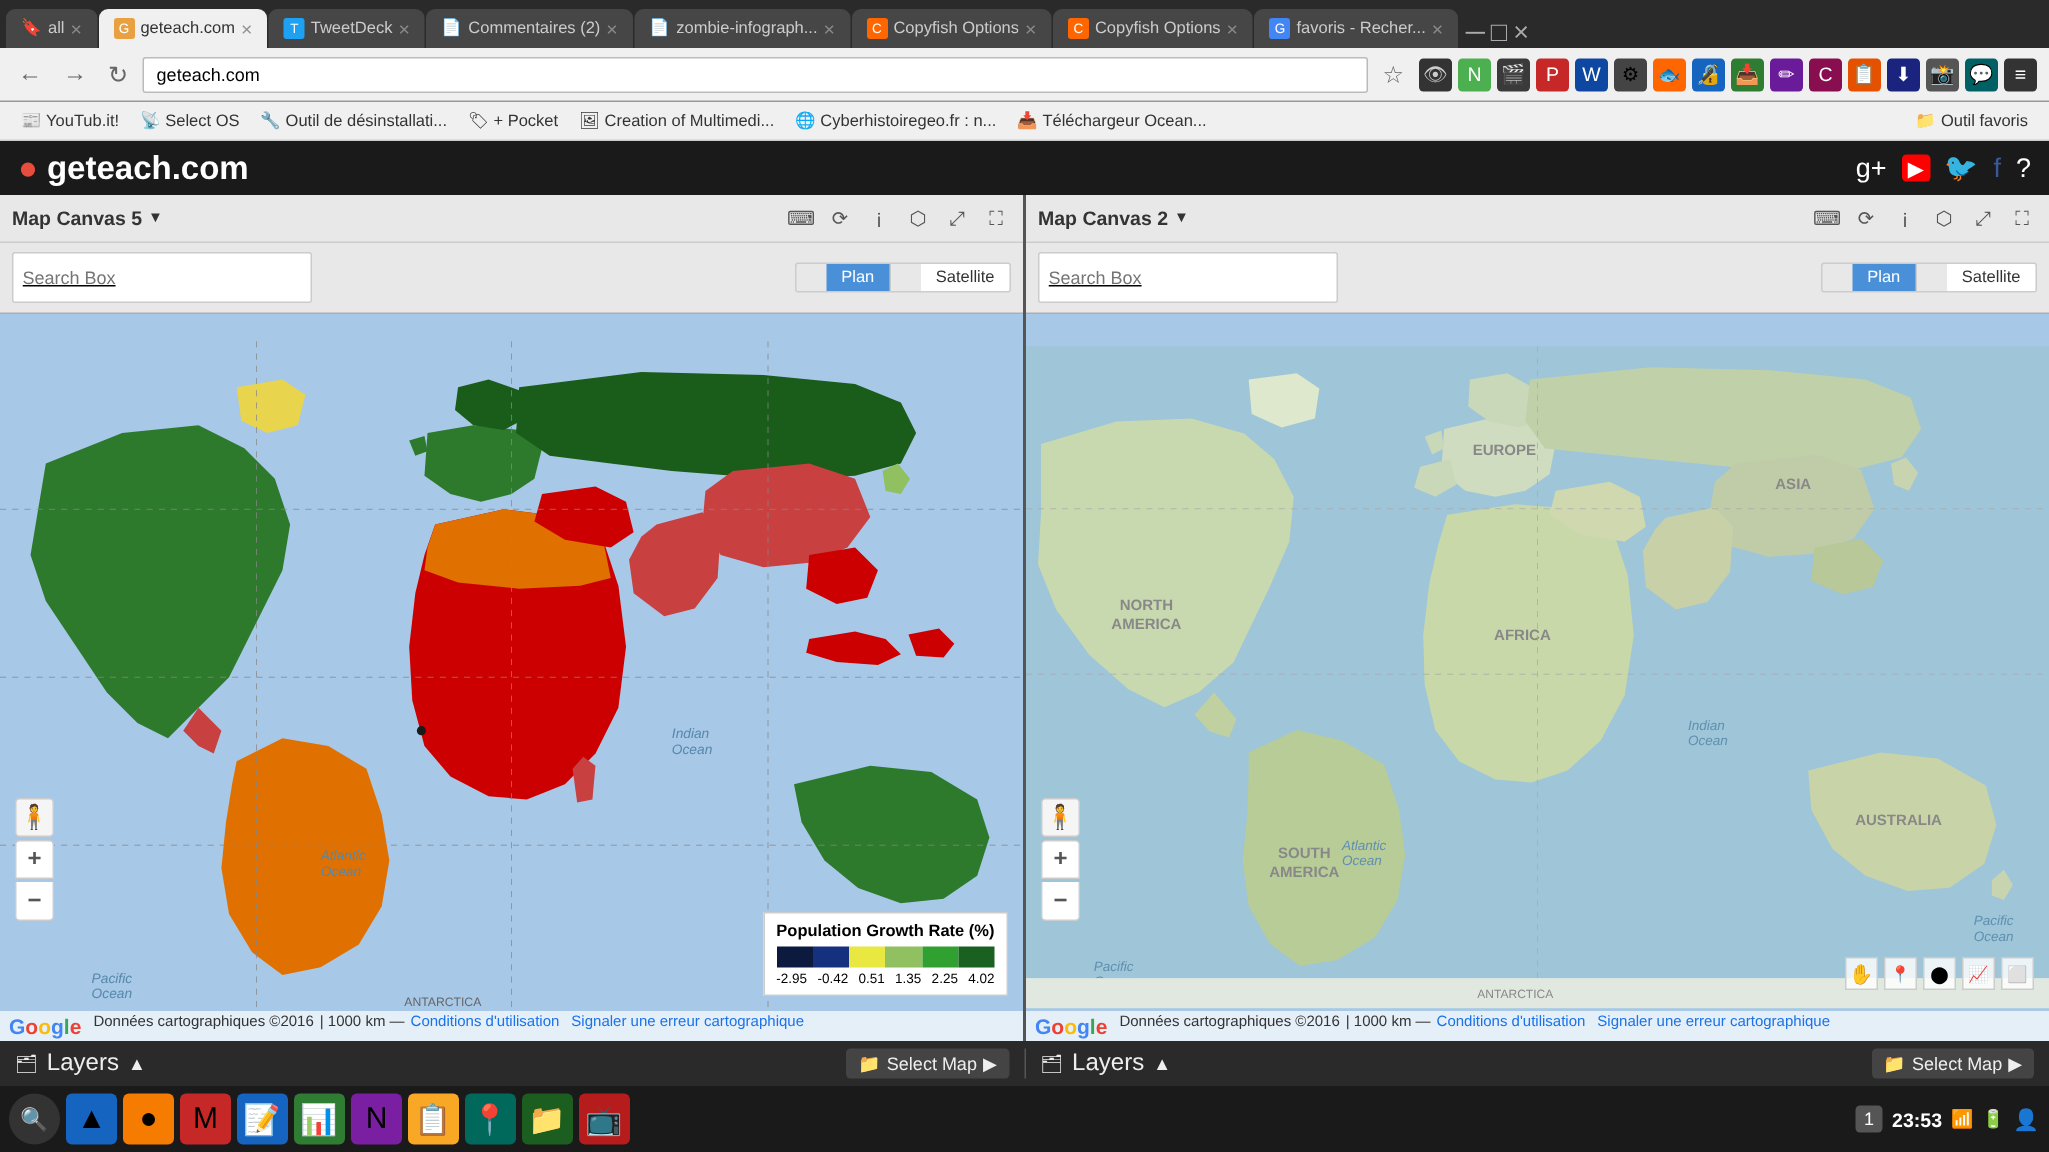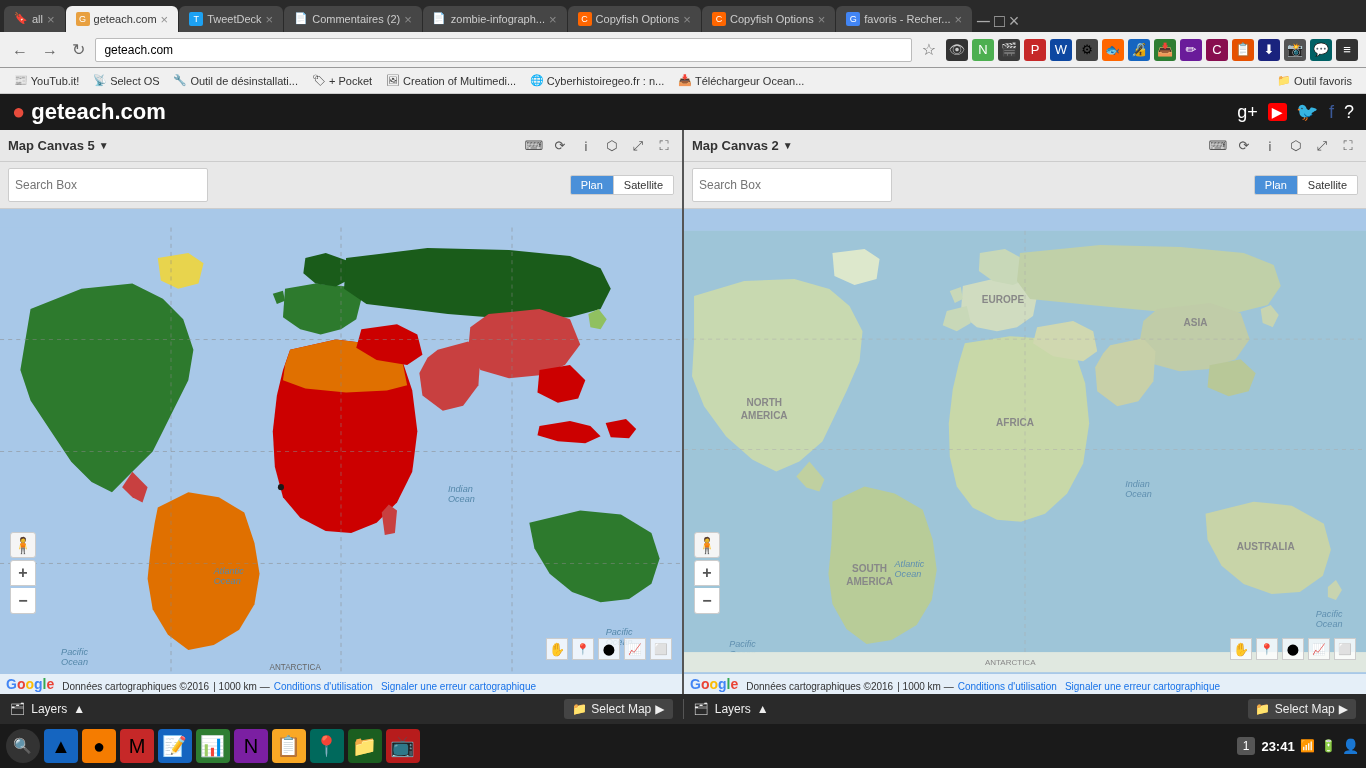--- a/index.html
+++ b/index.html
@@ -44,56 +44,56 @@
     
     
     .map-toolbar { background: #e8e8e8; border-bottom: 1px solid #ccc; height: 32px; display: flex; align-items: center; padding: 0 8px; gap: 4px; }
     .map-title { font-size: 13px; font-weight: bold; color: #333; display: flex; align-items: center; gap: 4px; }
     .map-title-arrow { font-size: 10px; }
     .toolbar-icons { margin-left: auto; display: flex; gap: 6px; align-items: center; }
     .toolbar-icon { width: 20px; height: 20px; display: flex; align-items: center; justify-content: center; cursor: pointer; color: #555; font-size: 13px; }
     
     
     .search-area { background: #e8e8e8; padding: 6px 8px; display: flex; align-items: center; gap: 8px; border-bottom: 1px solid #ccc; }
-    .search-input { flex: 1; max-width: 200px; height: 24px; border: 1px solid #ccc; border-radius: 2px; padding: 16px 6px; font-size: 12px; background: white; }
+    .search-input { flex: 1; max-width: 200px; height: 24px; border: 1px solid #ccc; border-radius: 2px; padding: 16px 6px; font-size: 12px; background: white; text-decoration: underline; }
     .map-type-btns { margin-left: auto; display: flex; border: 1px solid #ccc; border-radius: 2px; overflow: hidden; }
-    .map-type-btn { padding: 3px 10px; font-size: 11px; background: white; border: none; cursor: pointer; color: #333; }
+    .map-type-btn { padding: 3px 10px; font-size: 11px; background: white; border: none; cursor: pointer; color: #333; margin-left: 20px; }
     .map-type-btn.active { background: #4a90d9; color: white; }
     .map-type-btn:not(:last-child) { border-right: 1px solid #ccc; }
 
     
     .map-canvas { flex: 1; position: relative; overflow: hidden; }
     
     
     .map-controls { position: absolute; left: 10px; bottom: 80px; display: flex; flex-direction: column; gap: 2px; }
     .pegman-btn { width: 26px; height: 26px; background: #f5f5f5; border: 1px solid #ccc; border-radius: 3px; display: flex; align-items: center; justify-content: center; cursor: pointer; font-size: 16px; }
     .zoom-btn { width: 26px; height: 26px; background: white; border: 1px solid #ccc; display: flex; align-items: center; justify-content: center; cursor: pointer; font-size: 16px; font-weight: bold; color: #555; }
     .zoom-btn:first-of-type { border-radius: 3px 3px 0 0; }
     .zoom-btn:last-of-type { border-radius: 0 0 3px 3px; border-top: none; }
     
     
-    .map-footer { position: absolute; bottom: 0; left: 0; right: 0; background: rgba(255,255,255,0.7); font-size: 10px; color: #333; padding: 2px 6px; display: flex; align-items: flex-end; gap: 4px; }
+    .map-footer { position: absolute; bottom: 0; left: 0; right: 0; background: rgba(255,255,255,0.7); font-size: 10px; color: #333; padding: 2px 6px; display: flex; align-items: flex-start; gap: 4px; }
     .google-logo { font-size: 14px; font-weight: bold; color: #4285f4; }
     .google-logo span:nth-child(2) { color: #ea4335; }
     .google-logo span:nth-child(3) { color: #fbbc05; }
     .google-logo span:nth-child(4) { color: #4285f4; }
     .google-logo span:nth-child(5) { color: #34a853; }
     .google-logo span:nth-child(6) { color: #ea4335; }
     
     
     .legend { position: absolute; bottom: 30px; right: 10px; background: white; border: 1px solid #ccc; padding: 6px 8px; font-size: 10px; }
     .legend-title { font-weight: bold; margin-bottom: 4px; font-size: 11px; }
     .legend-bar { display: flex; height: 14px; margin-bottom: 2px; }
     .legend-labels { display: flex; justify-content: space-between; font-size: 9px; }
     
     
     .layers-bar { background: #2a2a2a; color: #eee; height: 30px; display: flex; align-items: center; }
     .layers-section { flex: 1; display: flex; align-items: center; padding: 0 10px; gap: 6px; border-right: 1px solid #555; }
     .layers-section:last-child { border-right: none; }
-    .layers-label { font-size: 12px; }
+    .layers-label { font-size: 16px; }
     .select-map-btn { margin-left: auto; display: flex; align-items: center; gap: 4px; font-size: 12px; background: #444; padding: 3px 8px; border-radius: 3px; cursor: pointer; }
     
     
     .taskbar { background: #1a1a1a; height: 44px; display: flex; align-items: center; padding: 0 6px; gap: 4px; }
     .taskbar-search { background: #333; border-radius: 50%; width: 34px; height: 34px; display: flex; align-items: center; justify-content: center; cursor: pointer; color: white; font-size: 15px; }
     .taskbar-icon { width: 34px; height: 34px; border-radius: 4px; display: flex; align-items: center; justify-content: center; cursor: pointer; font-size: 20px; }
     .taskbar-spacer { flex: 1; }
     .taskbar-right { display: flex; align-items: center; gap: 6px; }
     .taskbar-time { color: white; font-size: 13px; font-weight: bold; }
     .wifi-icon { color: white; }
@@ -329,20 +329,39 @@
       
       <div style="position:absolute; bottom:34px; right:10px; display:flex; gap:4px;">
         <div style="width:22px; height:22px; background:rgba(255,255,255,0.8); border:1px solid #ccc; display:flex; align-items:center; justify-content:center; cursor:pointer; font-size:13px;">✋</div>
         <div style="width:22px; height:22px; background:rgba(255,255,255,0.8); border:1px solid #ccc; display:flex; align-items:center; justify-content:center; cursor:pointer; font-size:11px;">📍</div>
         <div style="width:22px; height:22px; background:rgba(255,255,255,0.8); border:1px solid #ccc; display:flex; align-items:center; justify-content:center; cursor:pointer; font-size:11px;">⬤</div>
         <div style="width:22px; height:22px; background:rgba(255,255,255,0.8); border:1px solid #ccc; display:flex; align-items:center; justify-content:center; cursor:pointer; font-size:11px;">📈</div>
         <div style="width:22px; height:22px; background:rgba(255,255,255,0.8); border:1px solid #ccc; display:flex; align-items:center; justify-content:center; cursor:pointer; font-size:11px;">⬜</div>
       </div>
       
       
+      <div class="legend">
+        <div class="legend-title">Population Growth Rate (%)</div>
+        <div class="legend-bar">
+          <div style="flex:1; background:#0d1a40;"></div>
+          <div style="flex:1; background:#163080;"></div>
+          <div style="flex:1; background:#e8e840;"></div>
+          <div style="flex:1; background:#90c060;"></div>
+          <div style="flex:1; background:#30a030;"></div>
+          <div style="flex:1; background:#1a6020;"></div>
+        </div>
+        <div class="legend-labels">
+          <span>-2.95</span>
+          <span>-0.42</span>
+          <span>0.51</span>
+          <span>1.35</span>
+          <span>2.25</span>
+          <span>4.02</span>
+        </div>
+      </div>
       
       
       <div class="map-footer">
         <div class="google-logo">
           <span>G</span><span>o</span><span>o</span><span>g</span><span>l</span><span>e</span>
         </div>
         <span style="margin-left:4px;">Données cartographiques ©2016</span>
         <span>| 1000 km —</span>
         <span style="color:#1a73e8; cursor:pointer;">Conditions d'utilisation</span>
         <span style="color:#1a73e8; cursor:pointer; margin-left:4px;">Signaler une erreur cartographique</span>
@@ -501,18 +520,18 @@
   <div class="taskbar-icon" style="background:#1565c0;">📝</div>
   <div class="taskbar-icon" style="background:#2e7d32;">📊</div>
   <div class="taskbar-icon" style="background:#7b1fa2;">N</div>
   <div class="taskbar-icon" style="background:#f9a825;">📋</div>
   <div class="taskbar-icon" style="background:#00695c;">📍</div>
   <div class="taskbar-icon" style="background:#1b5e20;">📁</div>
   <div class="taskbar-icon" style="background:#b71c1c;">📺</div>
   <div class="taskbar-spacer"></div>
   <div class="taskbar-right">
     <span style="background:#555; color:white; padding:2px 6px; border-radius:3px; font-size:12px;">1</span>
-    <span class="taskbar-time">23:41</span>
+    <span class="taskbar-time">23:53</span>
     <span class="wifi-icon">📶</span>
     <span class="battery-icon">🔋</span>
     <span style="color:#ccc; font-size:14px;">👤</span>
   </div>
 </div>
 
 </body></html>

